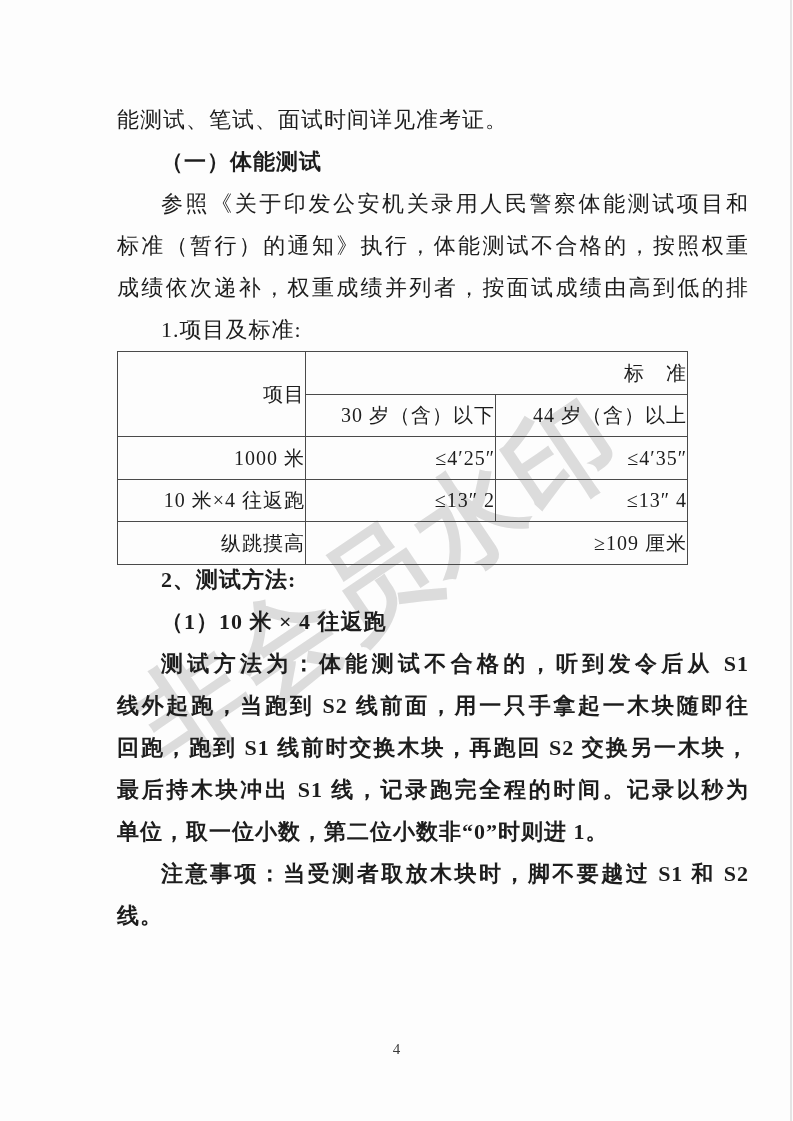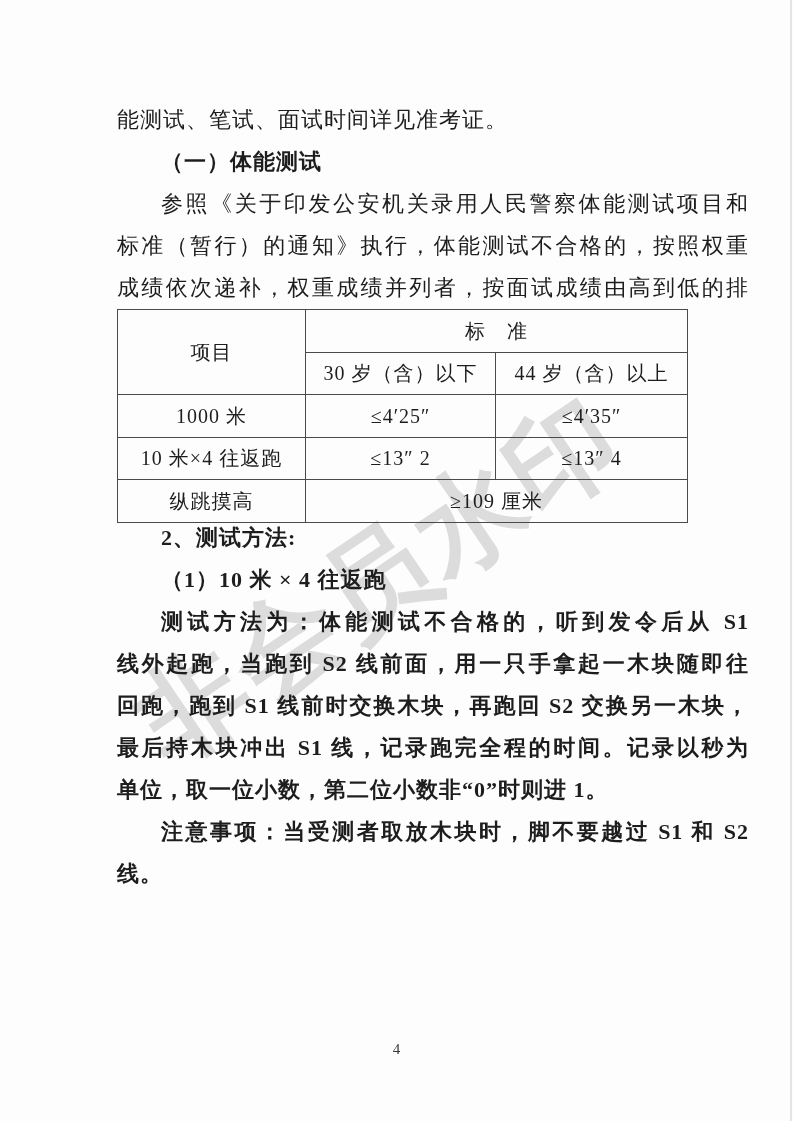--- a/index.html
+++ b/index.html
@@ -50,21 +50,21 @@
     text-align: justify;
     text-align-last: justify;
   }
   table.standards {
     width: 570px;
     border-collapse: collapse;
     table-layout: fixed;
   }
   table.standards td {
     border: 1px solid #4a4a4a;
-    text-align: center;
+    text-align: right;
     vertical-align: middle;
     font-size: 20px;
     letter-spacing: 1px;
     padding: 0;
   }
   tr.h-top    { height: 43px; }
   tr.h-sub    { height: 42px; }
   tr.r1       { height: 43px; }
   tr.r2       { height: 42px; }
   tr.r3       { height: 43px; }
@@ -88,20 +88,21 @@
 
   <div class="scan-edge"></div>
 
   <div class="content">
 
     <div class="line">能测试、笔试、面试时间详见准考证。</div>
     <div class="line indent bold">（一）体能测试</div>
     <div class="line indent fill">参照《关于印发公安机关录用人民警察体能测试项目和</div>
     <div class="line fill">标准（暂行）的通知》执行，体能测试不合格的，按照权重</div>
     <div class="line fill">成绩依次递补，权重成绩并列者，按面试成绩由高到低的排</div>
+    <div class="line indent">1.项目及标准:</div>
 
     <table class="standards">
       <colgroup>
         <col style="width:188px">
         <col style="width:190px">
         <col style="width:192px">
       </colgroup>
       <tbody>
         <tr class="h-top">
           <td rowspan="2">项目</td>

